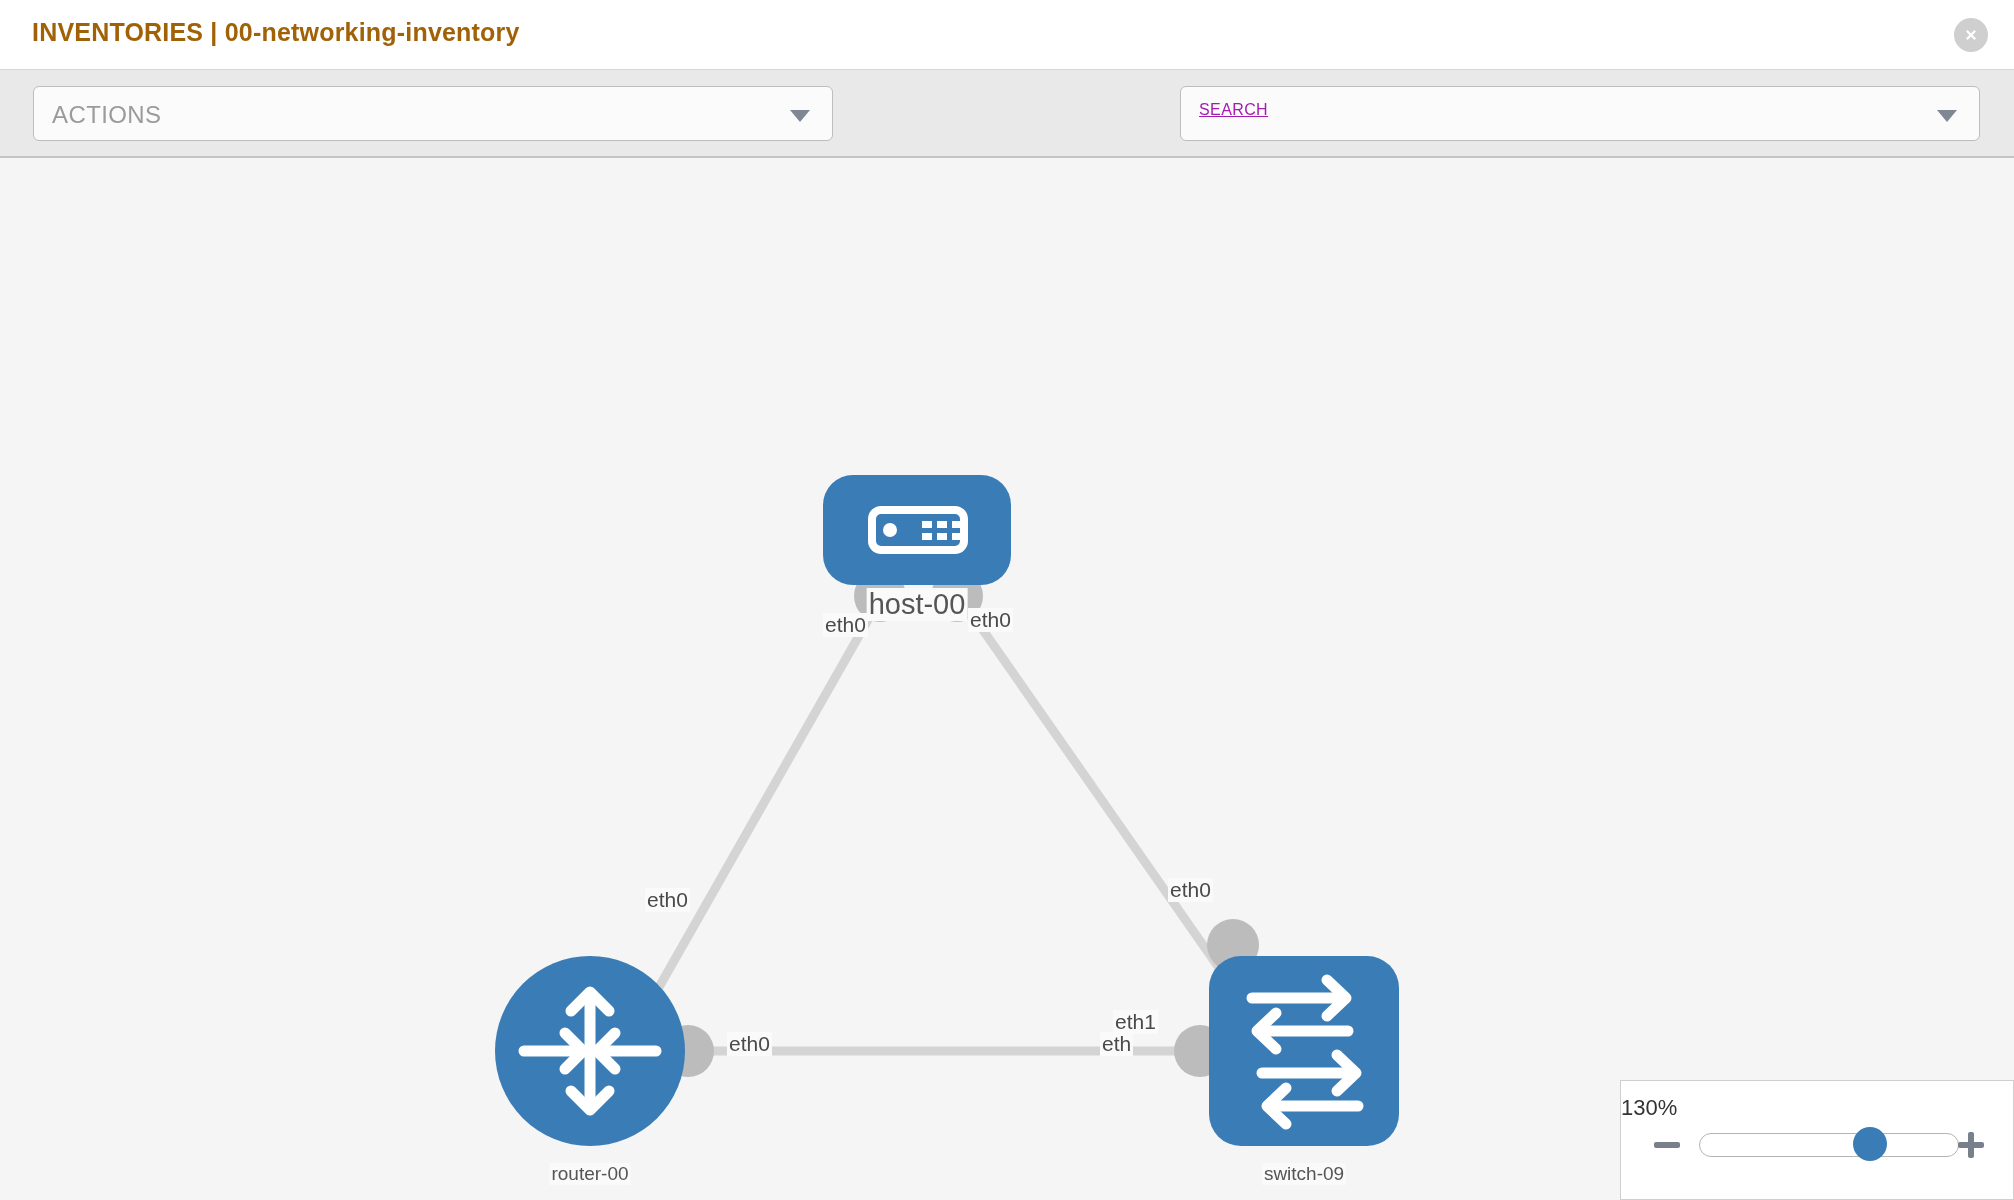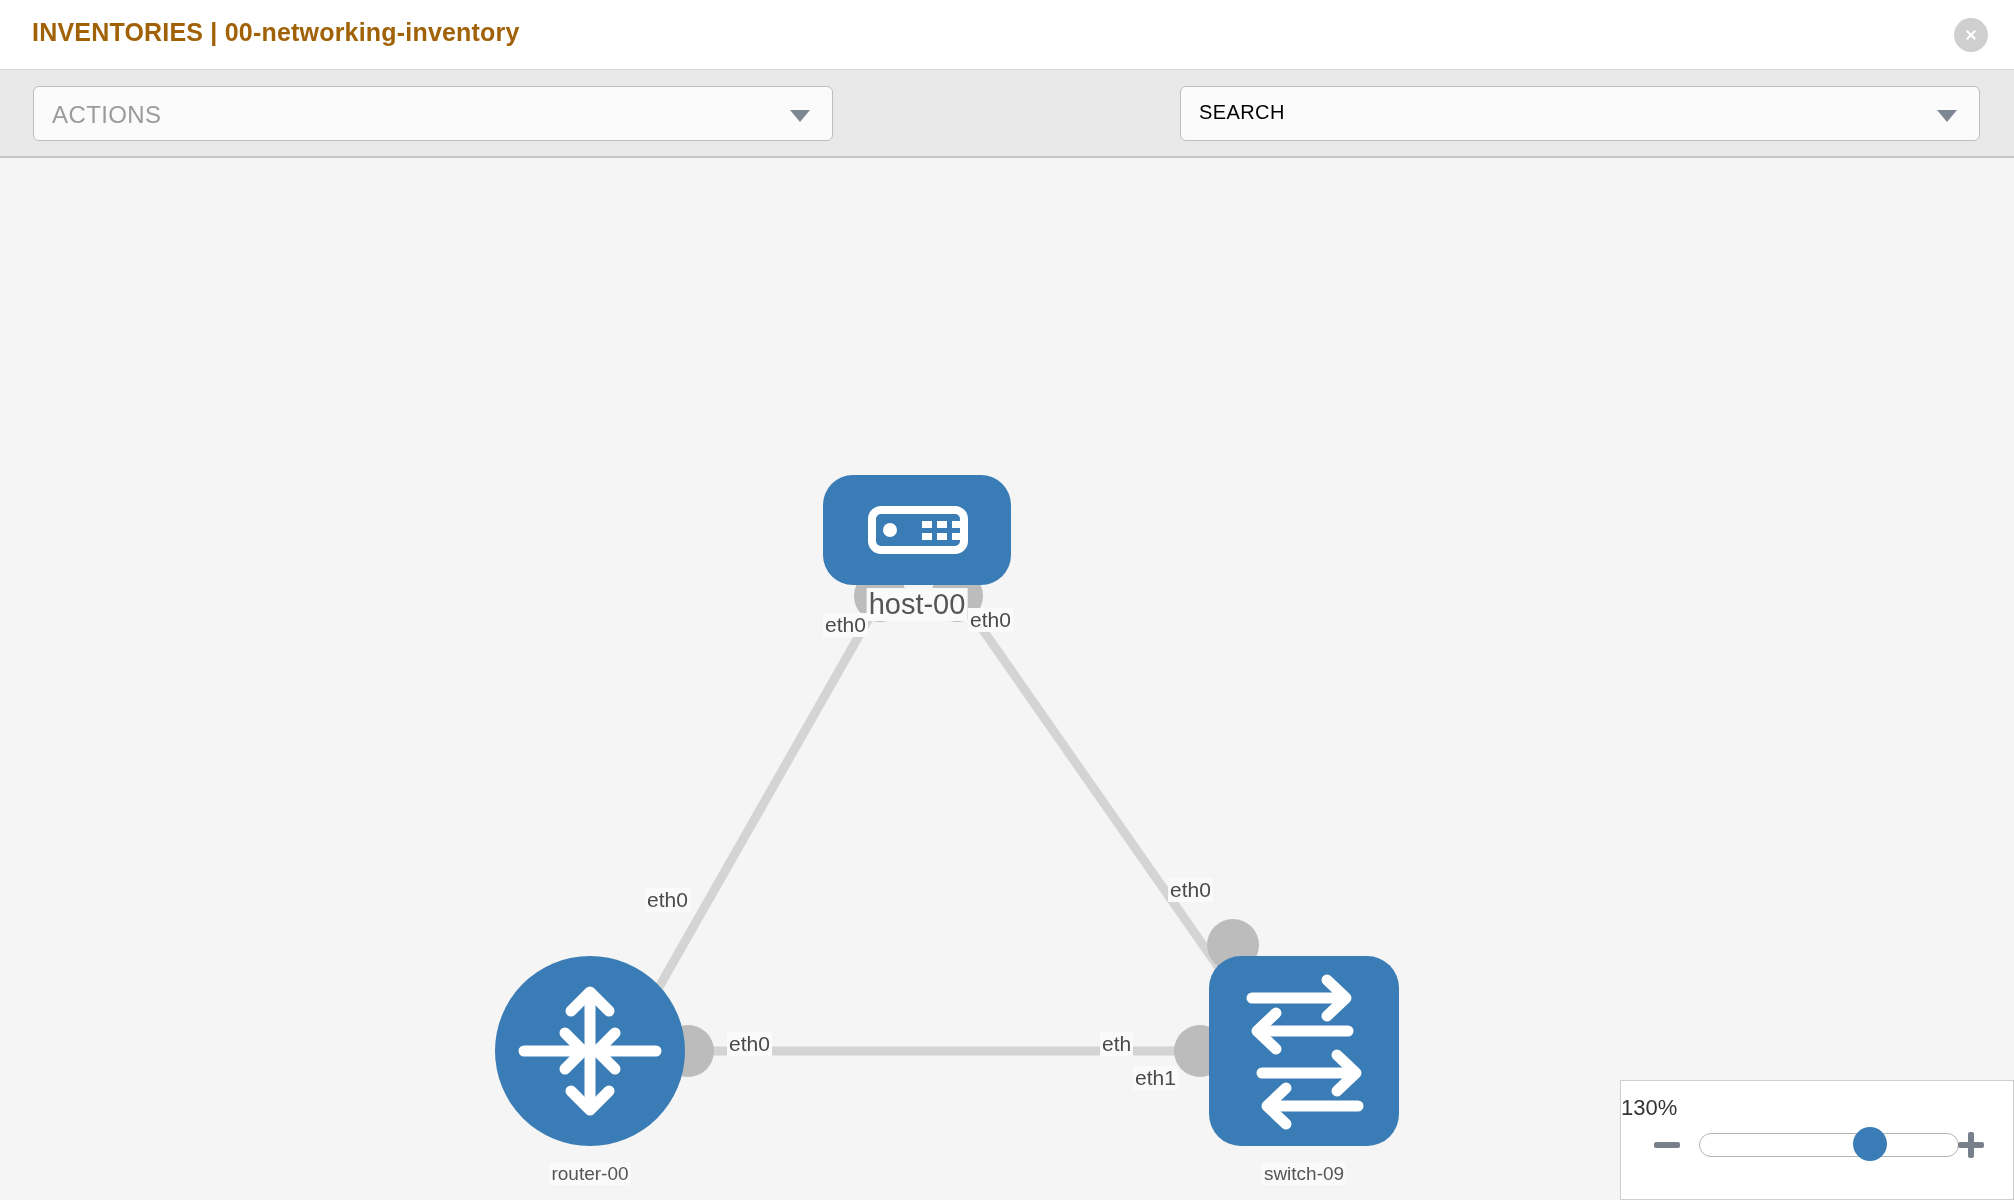--- a/index.html
+++ b/index.html
@@ -112,23 +112,24 @@
     background: #fbfbfb;
     border: 1px solid #bdbdbd;
     border-radius: 6px;
     box-sizing: border-box;
     cursor: text;
   }
   .search-box .label {
     position: absolute;
     left: 18px;
     top: 14px;
-    font-size: 20px;
-    color: #000000;
+    font-size: 16px;
+    color: #a21caf;
     letter-spacing: 0.4px;
+    text-decoration: underline;
   }
 
   
   .canvas {
     position: absolute;
     left: 0; top: 158px;
     width: 1638px;
     height: 1042px;
     background: #f5f5f5;
     overflow: hidden;
@@ -327,21 +328,21 @@
     <div class="node-label" style="left:917px; top:430px; font-size:29px;">host-00</div>
     <div class="node-label" style="left:590px; top:1005px;">router-00</div>
     <div class="node-label" style="left:1304px; top:1005px;">switch-09</div>
 
     <div class="edge-label" style="left:823px; top:455px;">eth0</div>
     <div class="edge-label" style="left:968px; top:450px;">eth0</div>
     <div class="edge-label" style="left:645px; top:730px;">eth0</div>
     <div class="edge-label" style="left:1168px; top:720px;">eth0</div>
     <div class="edge-label" style="left:727px; top:874px;">eth0</div>
     <div class="edge-label" style="left:1100px; top:874px;">eth</div>
-    <div class="edge-label" style="left:1113px; top:908px;margin-left:20px;">eth1</div>
+    <div class="edge-label" style="left:1113px; top:852px;">eth1</div>
   </div>
 
   <div class="zoom-panel">
     <div class="zoom-level">130%</div>
 
     <div class="zoom-minus">
       <svg width="32" height="32" viewBox="0 0 32 32">
         <rect x="3" y="13" width="26" height="6" rx="2" fill="#78808c"></rect>
       </svg>
     </div>

